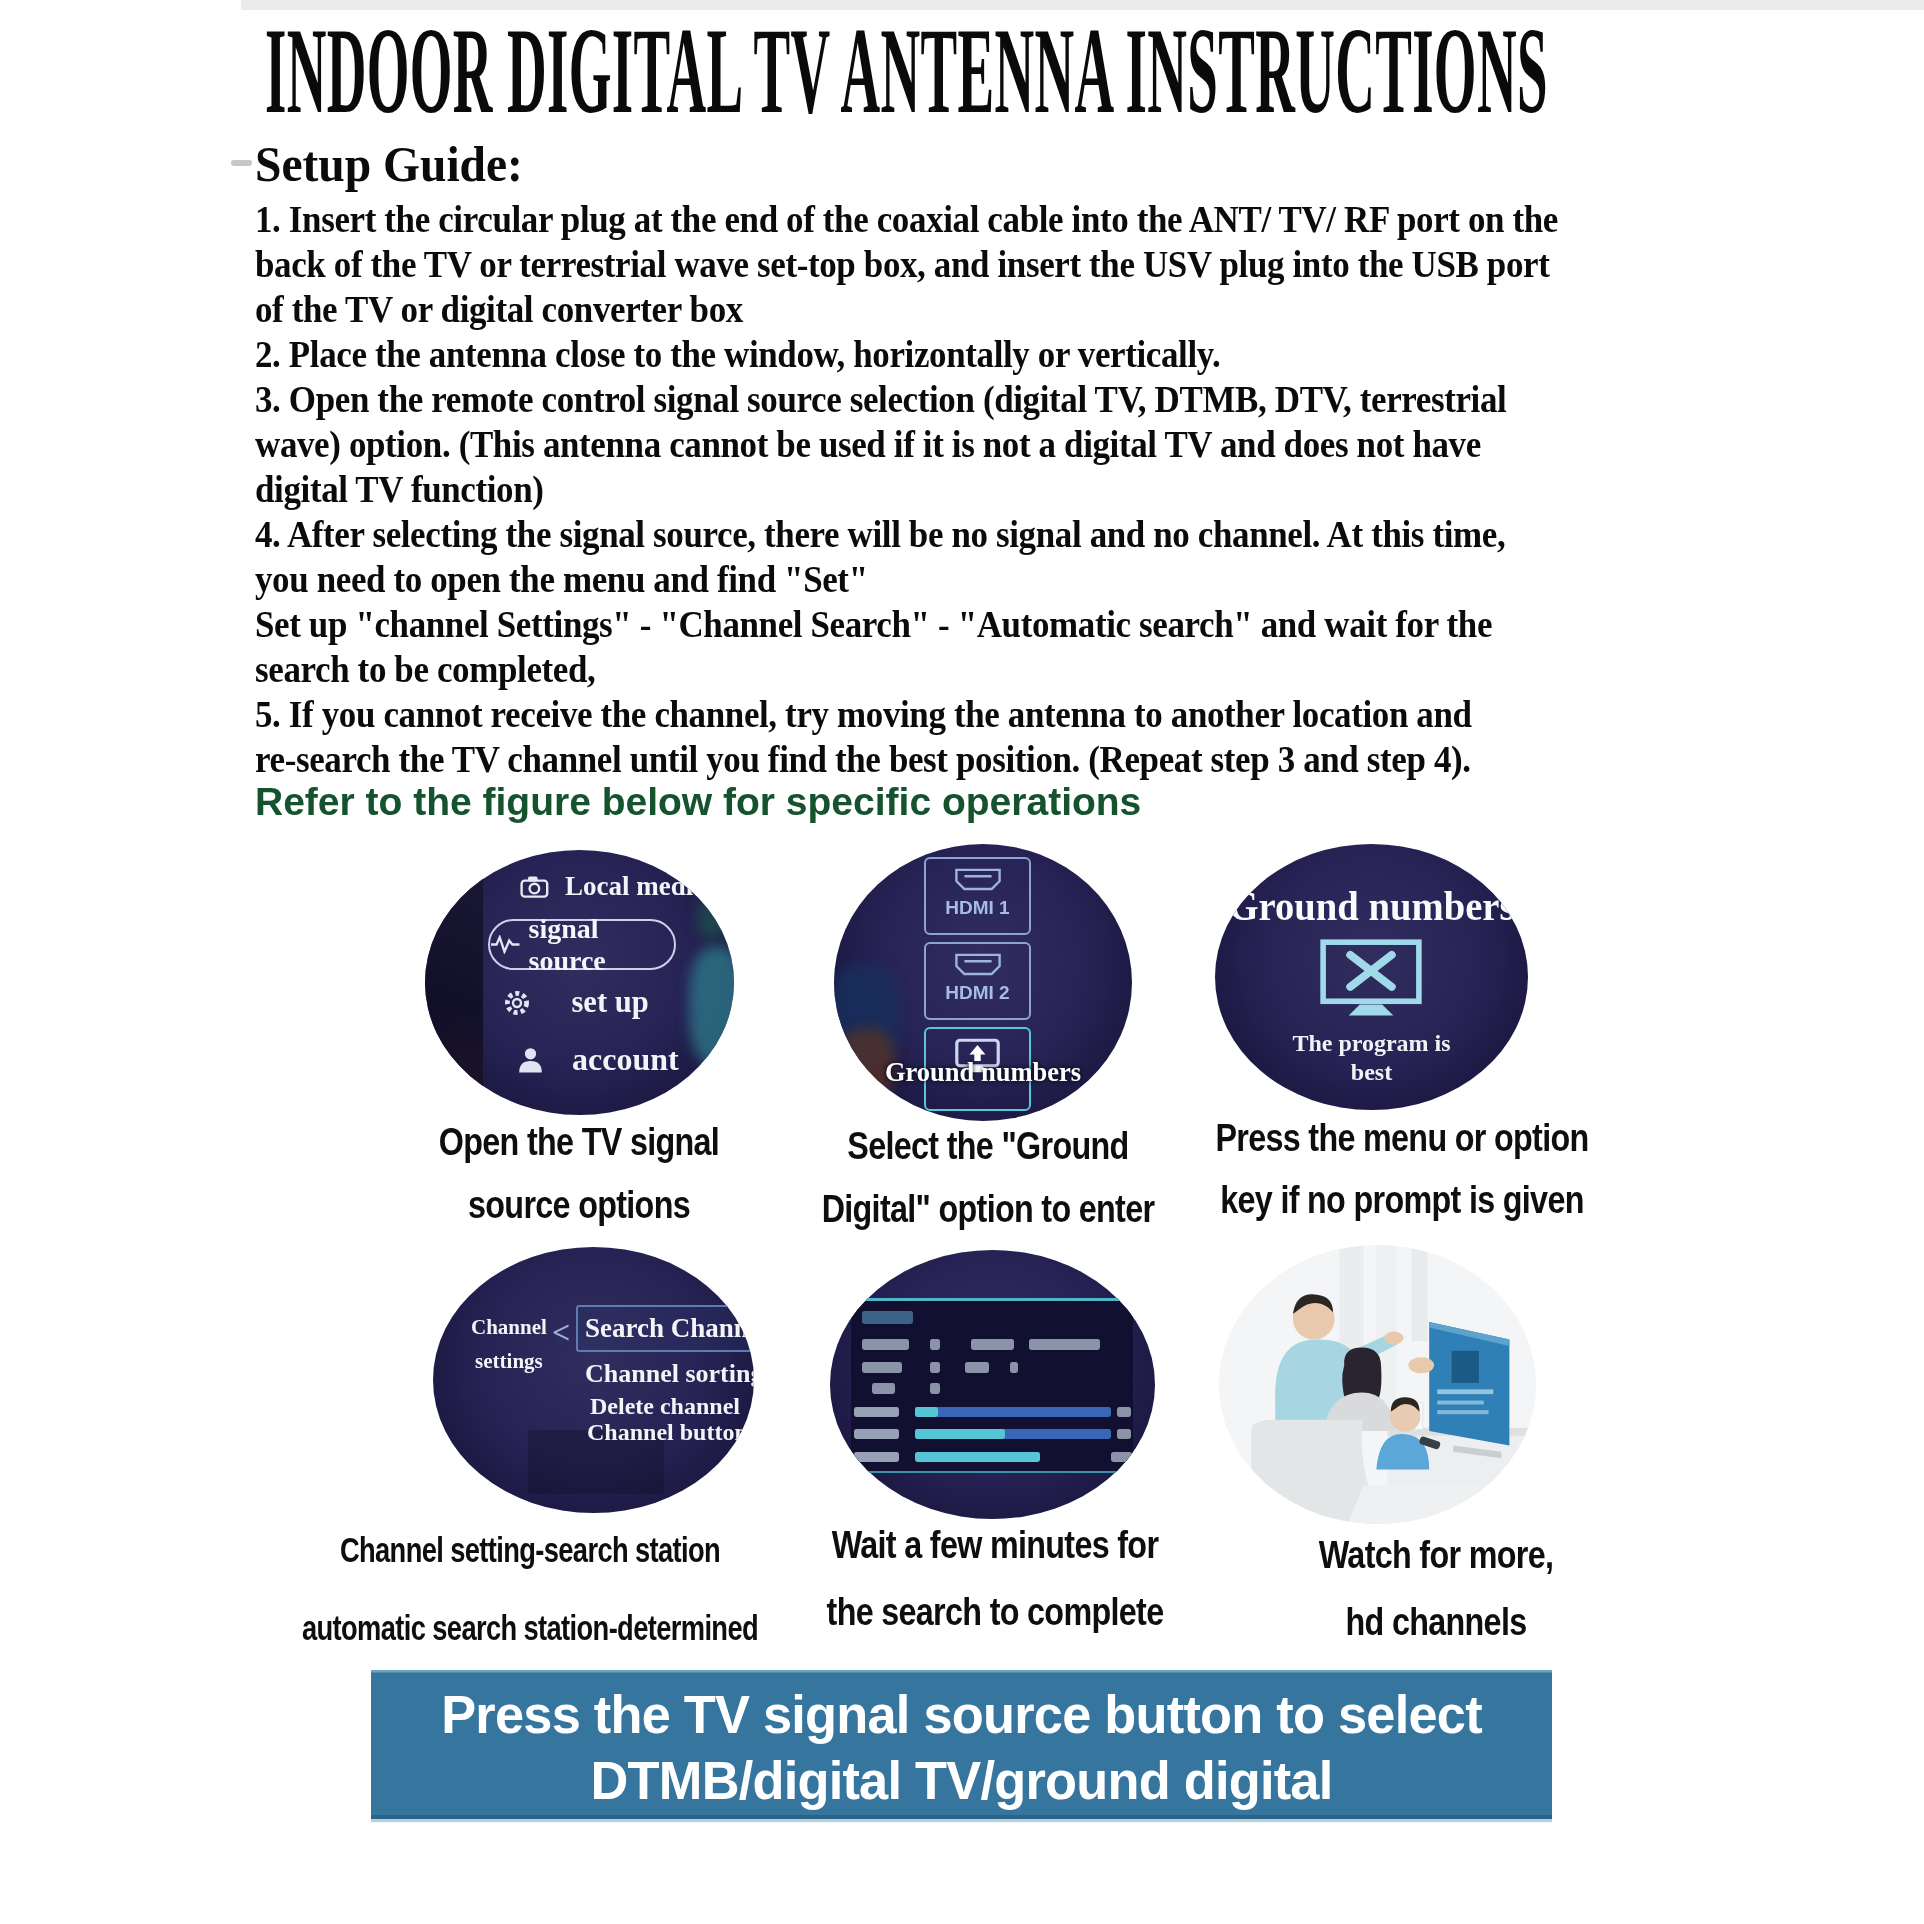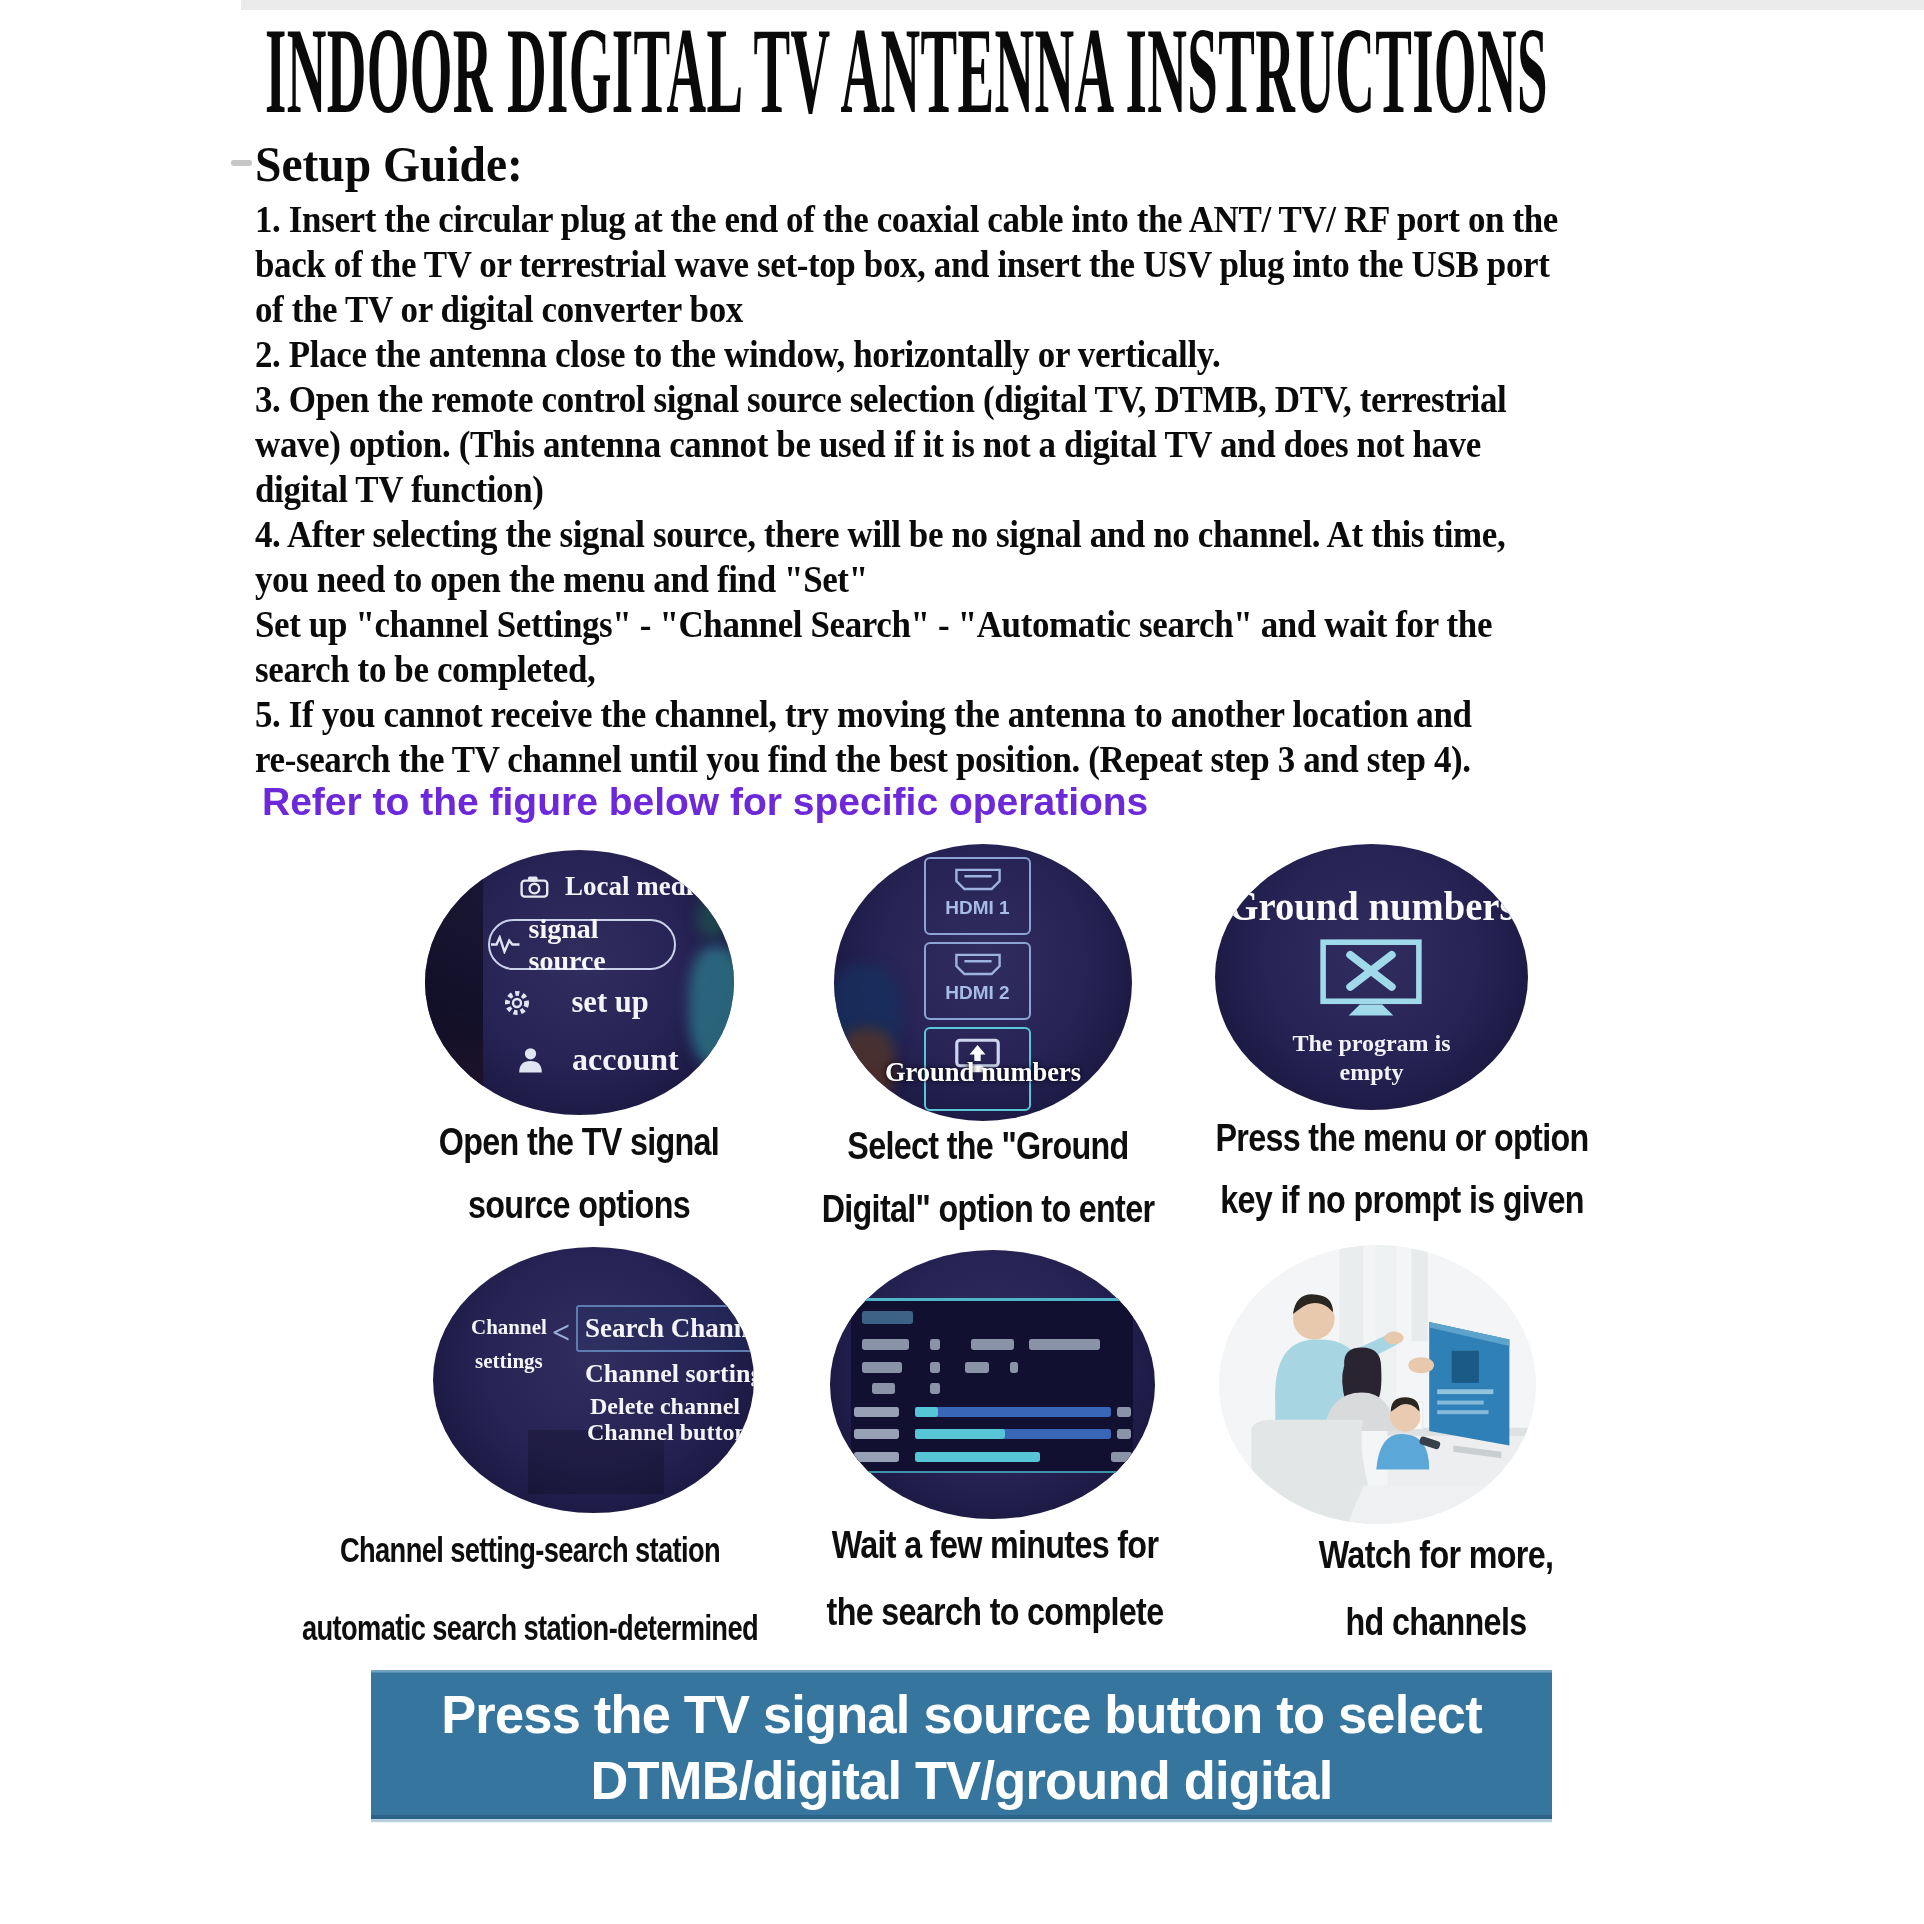--- a/index.html
+++ b/index.html
@@ -15,22 +15,22 @@
          font-weight:bold;font-size:122px;line-height:120px;white-space:nowrap;
          transform:scaleX(0.45);transform-origin:left top;letter-spacing:0.8px;color:#0a0a0a;}
 
   .setup{position:absolute;left:255px;top:135px;font-weight:bold;font-size:50px;
          transform:scaleX(0.95);transform-origin:left top;}
 
   .steps{position:absolute;left:255px;top:197px;width:1604px;
          transform:scaleX(0.92);transform-origin:left top;}
   .sline{font-weight:bold;font-size:38px;line-height:45px;white-space:nowrap;letter-spacing:-0.4px;}
 
-  .refer{position:absolute;left:262px;top:780px;font-family:"Liberation Sans",sans-serif;
-         font-weight:bold;font-size:39px;letter-spacing:0;color:#6d28d9;}
+  .refer{position:absolute;left:255px;top:780px;font-family:"Liberation Sans",sans-serif;
+         font-weight:bold;font-size:39px;letter-spacing:0;color:#14532d;}
 
   
   .circle{position:absolute;border-radius:50%;overflow:hidden;
           background:radial-gradient(ellipse at 50% 42%, #312d5e 0%, #272355 48%, #1a1740 80%, #110f2a 100%);}
   .circle .band{position:absolute;left:0;top:0;width:58px;height:100%;
                 background:linear-gradient(180deg,#191631 0%,#0f0d22 60%,#201226 100%);opacity:.85;}
   .blob{position:absolute;border-radius:40%;filter:blur(6.4px);}
 
   .mrow{position:absolute;display:flex;align-items:center;color:#f3f3f8;font-weight:bold;}
   .mlabel{font-family:"Liberation Serif",serif;}
@@ -189,21 +189,21 @@
     <div class="f3-head" style="top:38px;">Ground numbers</div>
     <div style="position:absolute;left:103px;top:95px;">
       <svg width="106" height="83" viewBox="0 0 132 104">
         <rect x="6" y="4" width="120" height="74" fill="none" stroke="#9fd9ea" stroke-width="7"></rect>
         <line x1="40" y1="20" x2="92" y2="60" stroke="#9fd9ea" stroke-width="10" stroke-linecap="round"></line>
         <line x1="92" y1="20" x2="40" y2="60" stroke="#9fd9ea" stroke-width="10" stroke-linecap="round"></line>
         <path d="M38 96 L94 96 L80 82 L52 82 Z" fill="#9fd9ea"></path>
       </svg>
     </div>
     <div class="f3-note" style="top:186px;">The program is</div>
-    <div class="f3-note" style="top:215px;">empty</div>
+    <div class="f3-note" style="top:215px;">best</div>
   </div>
 
   <div class="circle" style="left:433px;top:1247px;width:321px;height:266px;">
     <div class="f4-shade" style="left:95px;top:183px;width:136px;height:64px;"></div>
     <div class="f4-left" style="left:38px;top:63px;">
       <div>Channel</div>
       <div>settings</div>
     </div>
     <div class="f4-chev" style="left:119px;top:67px;">&lt;</div>
     <div class="f4-box" style="left:143px;top:58px;width:173px;height:43px;"></div>

